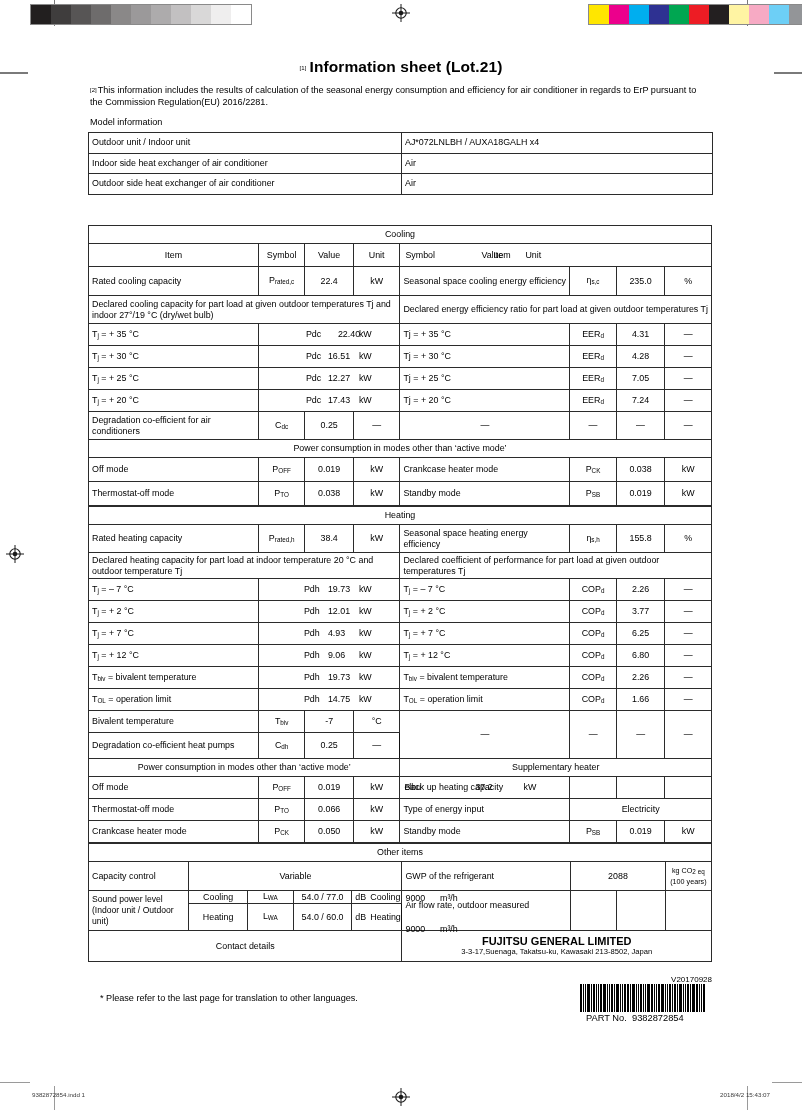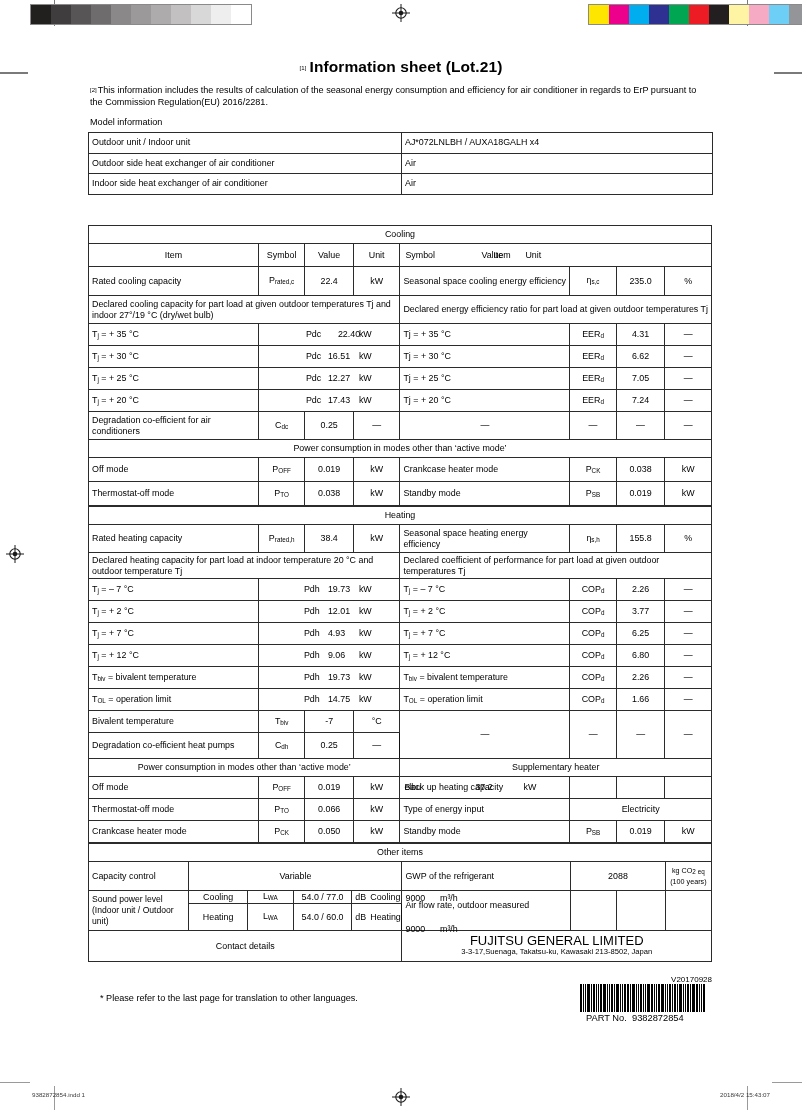--- a/index.html
+++ b/index.html
@@ -157,25 +157,25 @@
     <colgroup>
         <col style="width:313px">
         <col style="width:311px">
       </colgroup>
     <tbody>
         <tr>
           <td class="lft">Outdoor unit / Indoor unit</td>
           <td class="lft">AJ*072LNLBH / AUXA18GALH x4</td>
         </tr>
         <tr>
+          <td class="lft">Indoor side heat exchanger of air conditioner</td>
+          <td class="lft">Air</td>
+        </tr>
+        <tr>
           <td class="lft">Outdoor side heat exchanger of air conditioner</td>
-          <td class="lft">Air</td>
-        </tr>
-        <tr>
-          <td class="lft">Indoor side heat exchanger of air conditioner</td>
           <td class="lft">Air</td>
         </tr>
       </tbody>
   </table>
 
   <table class="tbl outer" id="tbl-cooling">
     <colgroup>
       <col style="width:168px">
         <col style="width:46px">
         <col style="width:48px">
@@ -237,21 +237,21 @@
           <td class="lft" style="height:21px"><span>T</span><sub>j</sub><span> = + 30 °C</span></td>
           <td colspan="3">
             <div class="ovl">
               <span style="left:44px">Pdc</span>
               <span style="left:66px">16.51</span>
               <span style="left:97px">kW</span>
             </div>
           </td>
           <td class="lft thick-l">Tj = + 30 °C</td>
           <td class="ctr"><span>EER</span><sub>d</sub></td>
-          <td class="ctr">6.62</td>
+          <td class="ctr">4.28</td>
           <td class="ctr">—</td>
         </tr>
         <tr>
           <td class="lft" style="height:21px"><span>T</span><sub>j</sub><span> = + 25 °C</span></td>
           <td colspan="3">
             <div class="ovl">
               <span style="left:44px">Pdc</span>
               <span style="left:66px">12.27</span>
               <span style="left:97px">kW</span>
             </div>
@@ -548,21 +548,21 @@
         <td class="lft">
           <div class="ovl">
             <span style="left:0">dB</span>
             <span style="left:15px">Heating</span>
           </div>
         </td>
       </tr>
       <tr>
         <td class="ctr" colspan="5" style="height:30px">Contact details</td>
         <td class="ctr thick-l" colspan="4">
-          <div style="font-weight:normal;font-size:13px;line-height:12px">FUJITSU GENERAL LIMITED</div>
+          <div style="font-weight:bold;font-size:11px;line-height:12px">FUJITSU GENERAL LIMITED</div>
           <div style="font-size:7.6px;line-height:10px">3-3-17,Suenaga, Takatsu-ku, Kawasaki 213-8502, Japan</div>
         </td>
       </tr>
     </tbody>
   </table>
 
   <div class="vercode">V20170928</div>
   <div class="transnote">* Please refer to the last page for translation to other languages.</div>
   <div class="barcode">
       <i style="width: 2px;"></i>

